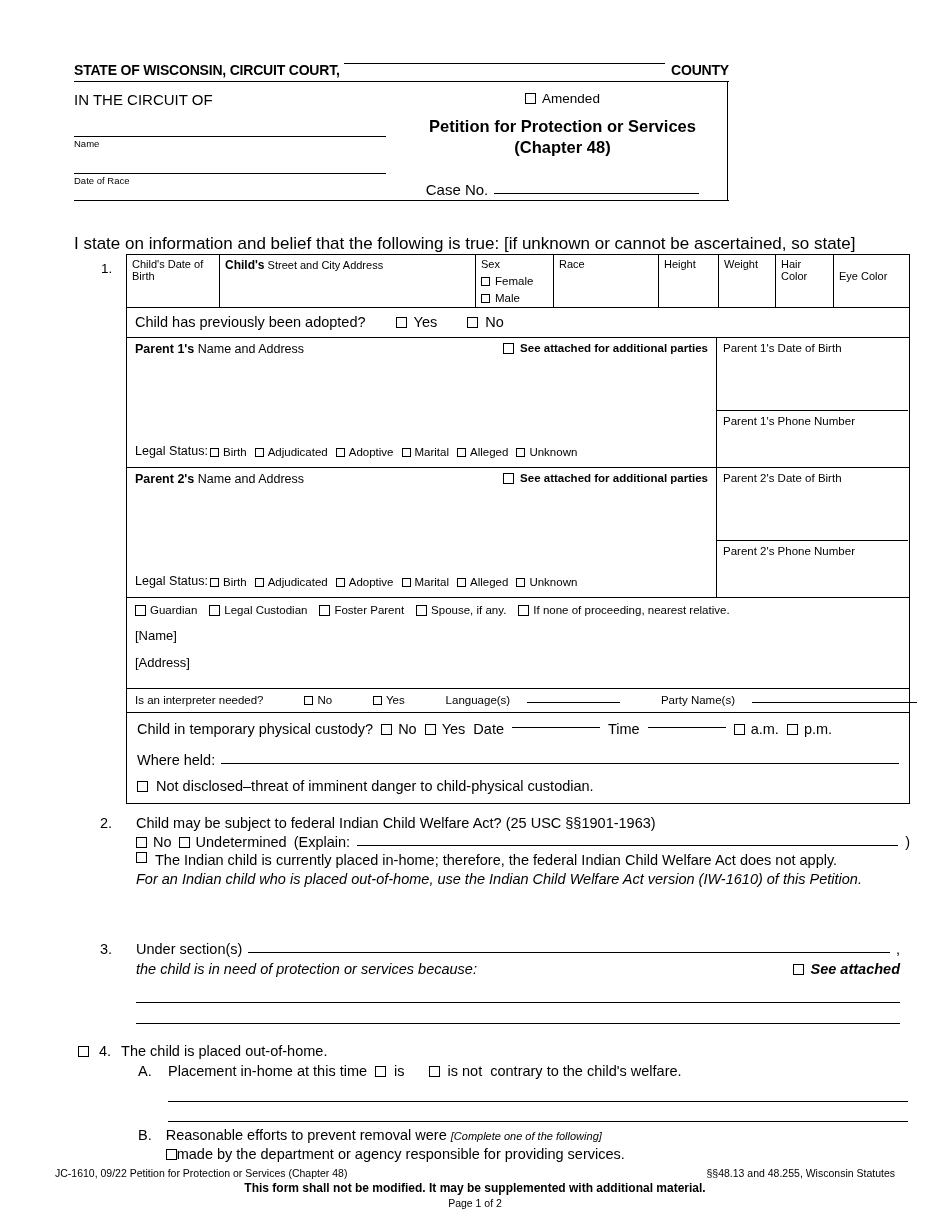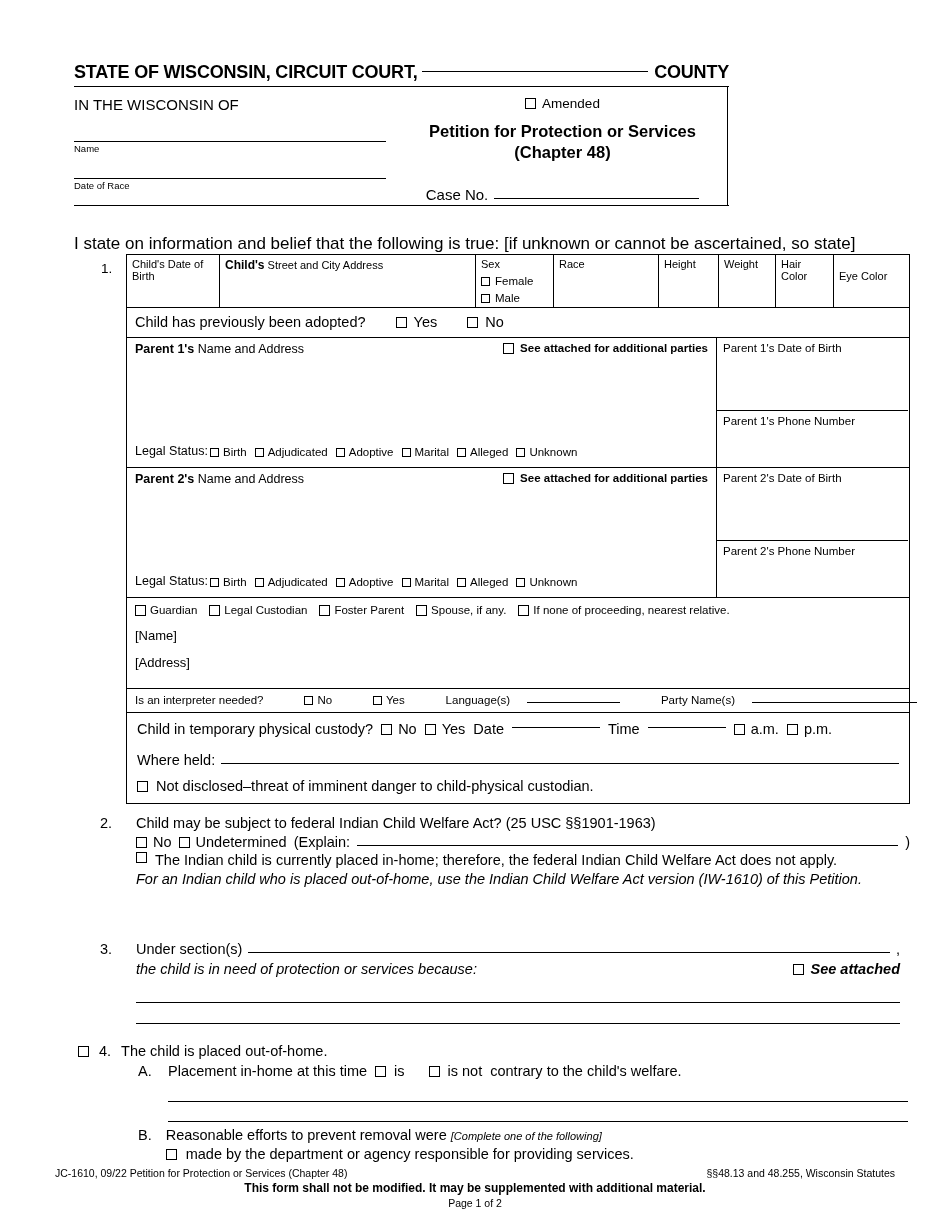--- a/index.html
+++ b/index.html
@@ -47,23 +47,23 @@
 
   
   .hdr-wrap {
     position: absolute;
     left: 74px;
     top: 62px;
     width: 655px;
   }
   .hdr-top {
     display: flex;
-    align-items: center;
+    align-items: flex-start;
     font-weight: bold;
-    font-size: 18px;
+    font-size: 14px;
     letter-spacing: -0.2px;
     padding-bottom: 3px;
     white-space: nowrap;
   }
   .hdr-top .fill {
     flex: 1 1 auto;
     border-bottom: 1.4px solid #000;
     margin: 0 6px 3px 4px;
     height: 1px;
   }
@@ -269,21 +269,21 @@
   .sec4 { left: 78px; top: 1043px; width: 830px; }
   .s4-head { display: flex; align-items: center; gap: 10px; }
   .s4-sub { margin-left: 60px; margin-top: 4px; }
   .s4-a { display: flex; align-items: flex-start; gap: 14px; }
   .s4-a .ltr { width: 16px; }
   .s4-arow { display: flex; align-items: center; gap: 8px; white-space: nowrap; }
   .s4-lineA { border-bottom: 1.2px solid #000; height: 1px; margin: 21px 0 0 30px; width: 740px; }
   .s4-lineB { border-bottom: 1.2px solid #000; height: 1px; margin: 18px 0 0 30px; width: 740px; }
   .s4-b { display: flex; align-items: flex-start; gap: 14px; margin-top: 5px; }
   .s4-btext .ital { font-style: italic; font-size: 11px; }
-  .s4-bopt { display: flex; align-items: center; gap: 9px; margin-top: 3px; }
+  .s4-bopt { display: flex; align-items: center; margin-top: 3px; }
 
   
   .footer { position: absolute; left: 55px; top: 1167px; width: 840px; }
   .f-row1 { display: flex; justify-content: space-between; font-size: 10.5px; }
   .f-row2 { text-align: center; font-weight: bold; font-size: 12px; margin-top: 2px; }
   .f-row3 { text-align: center; font-size: 10.5px; margin-top: 2px; }
 </style>
 </head>
 <body>
 
@@ -292,21 +292,21 @@
   <div class="hdr-wrap">
     <div class="hdr-top">
       <span>STATE OF WISCONSIN, CIRCUIT COURT,</span>
       <span class="fill"></span>
       <span>COUNTY</span>
     </div>
     <div class="hdr-rule"></div>
 
     <div class="hdr-body">
       <div class="hdr-left">
-        <div class="interest-label">IN THE WISCONSIN OF</div>
+        <div class="interest-label">IN THE CIRCUIT OF</div>
         <div class="sig-line"></div>
         <div class="sig-cap">Name</div>
         <div class="sig-line sig-line2"></div>
         <div class="sig-cap">Date of Race</div>
       </div>
 
       <div class="hdr-right">
         <div class="amended-row">
           <span class="cb"></span>
           <span>Amended</span>

